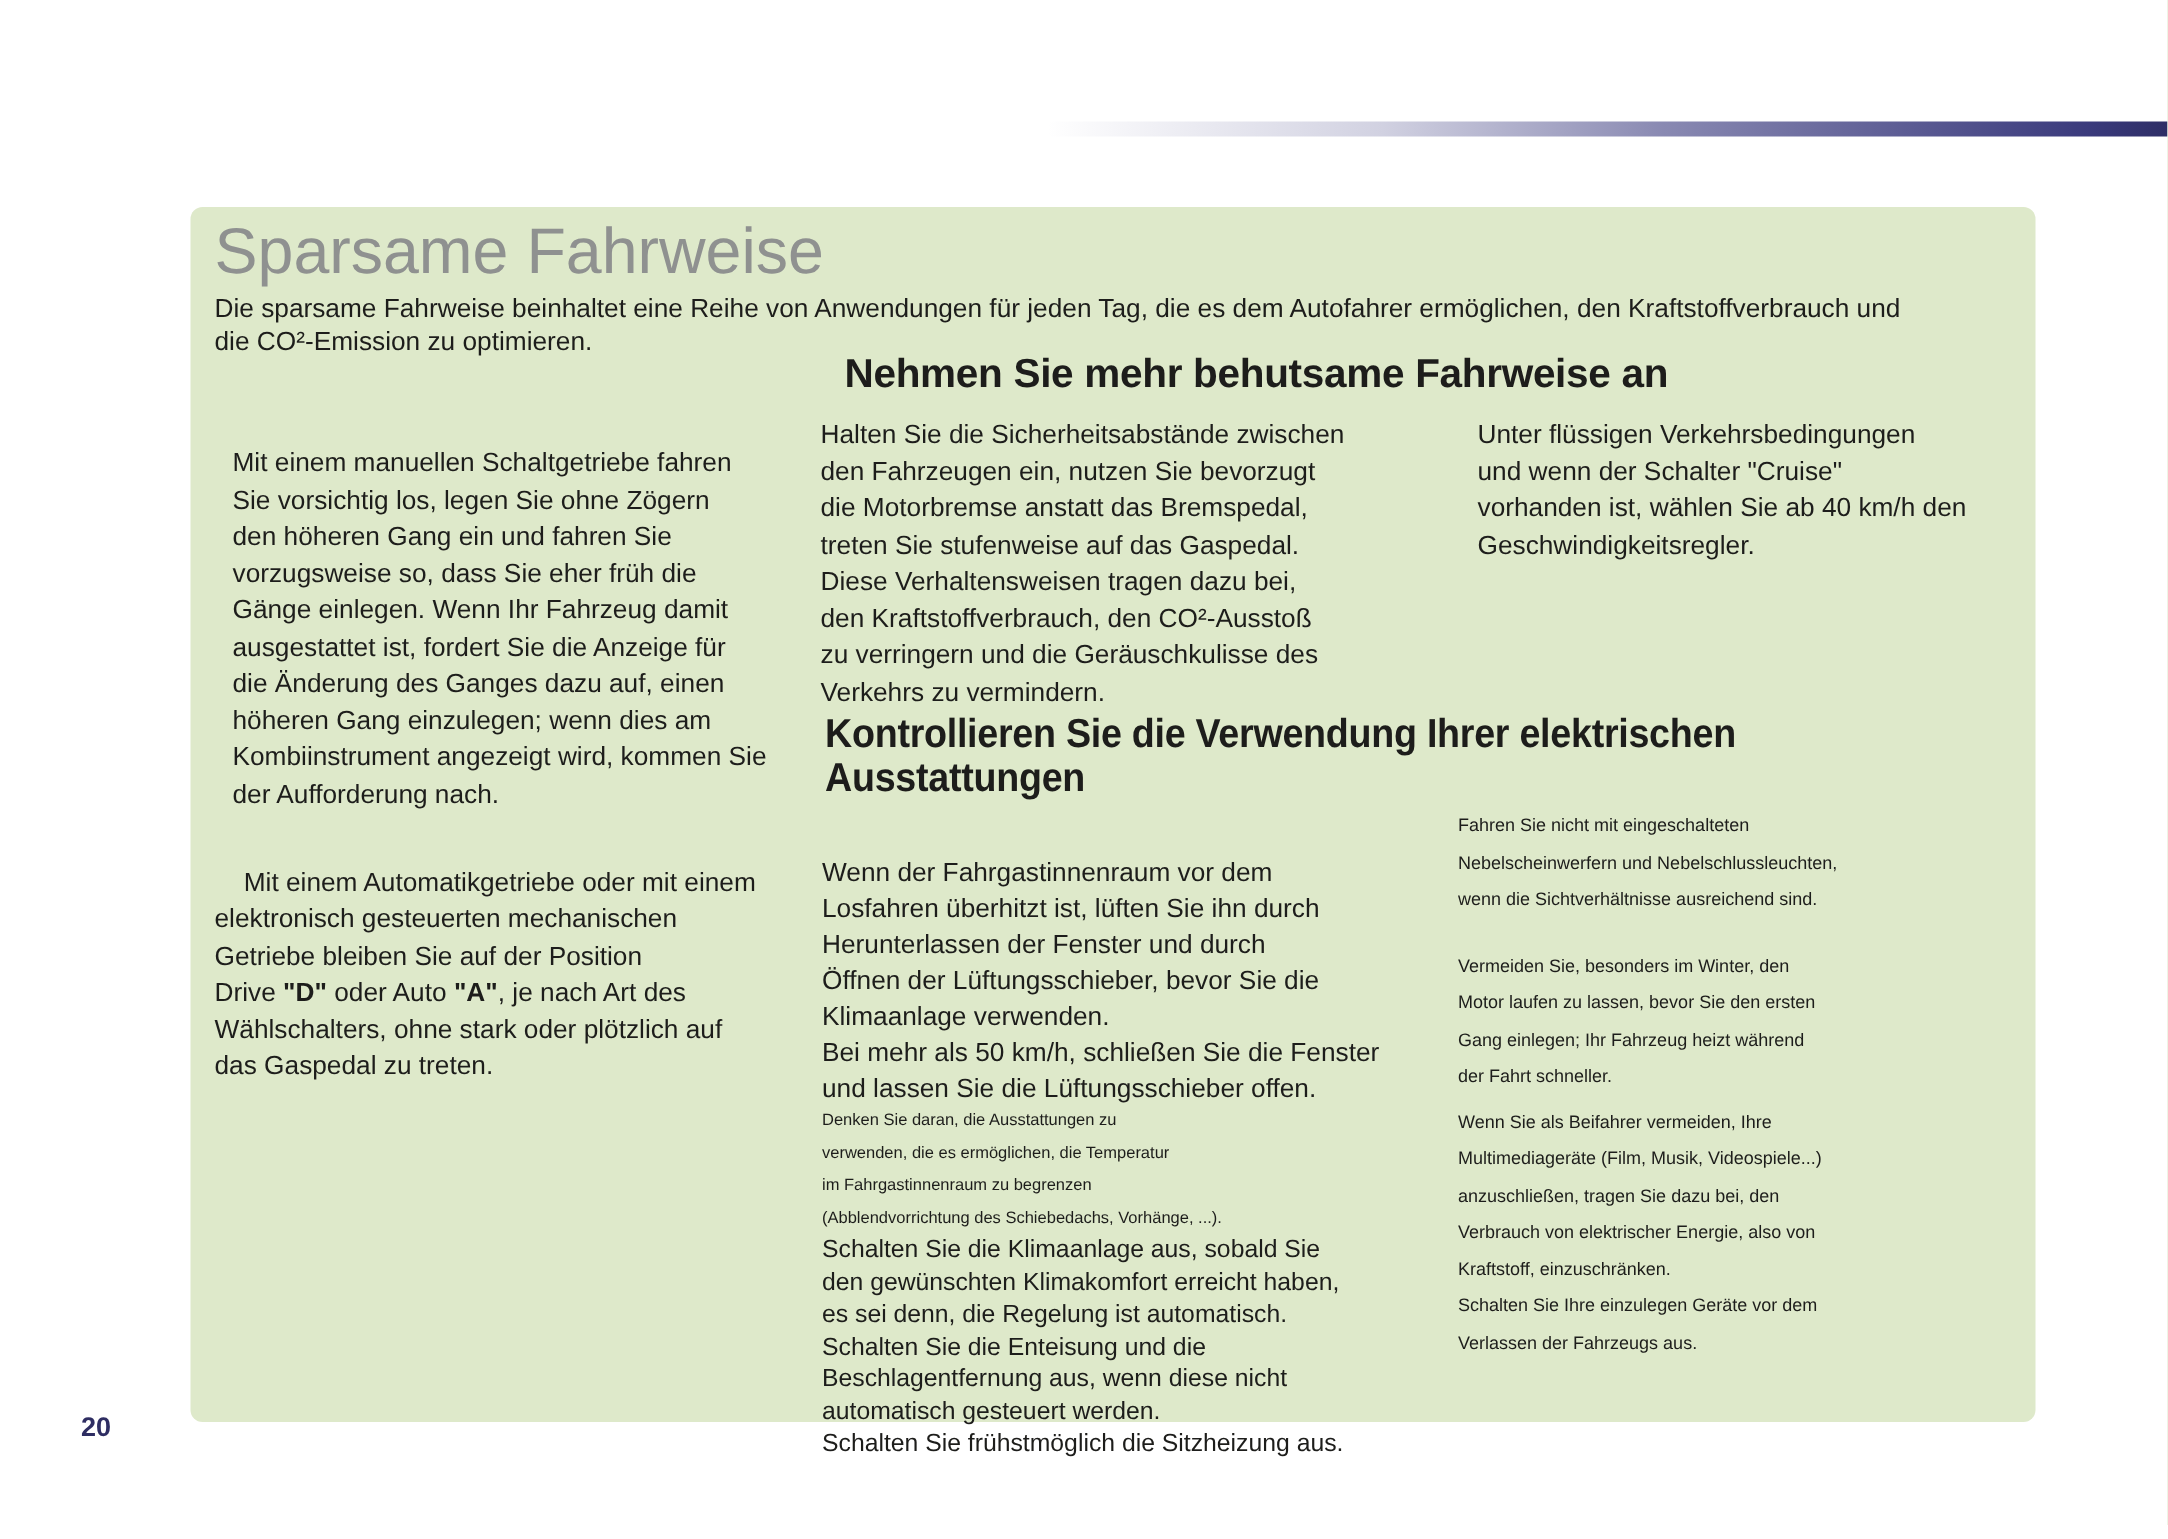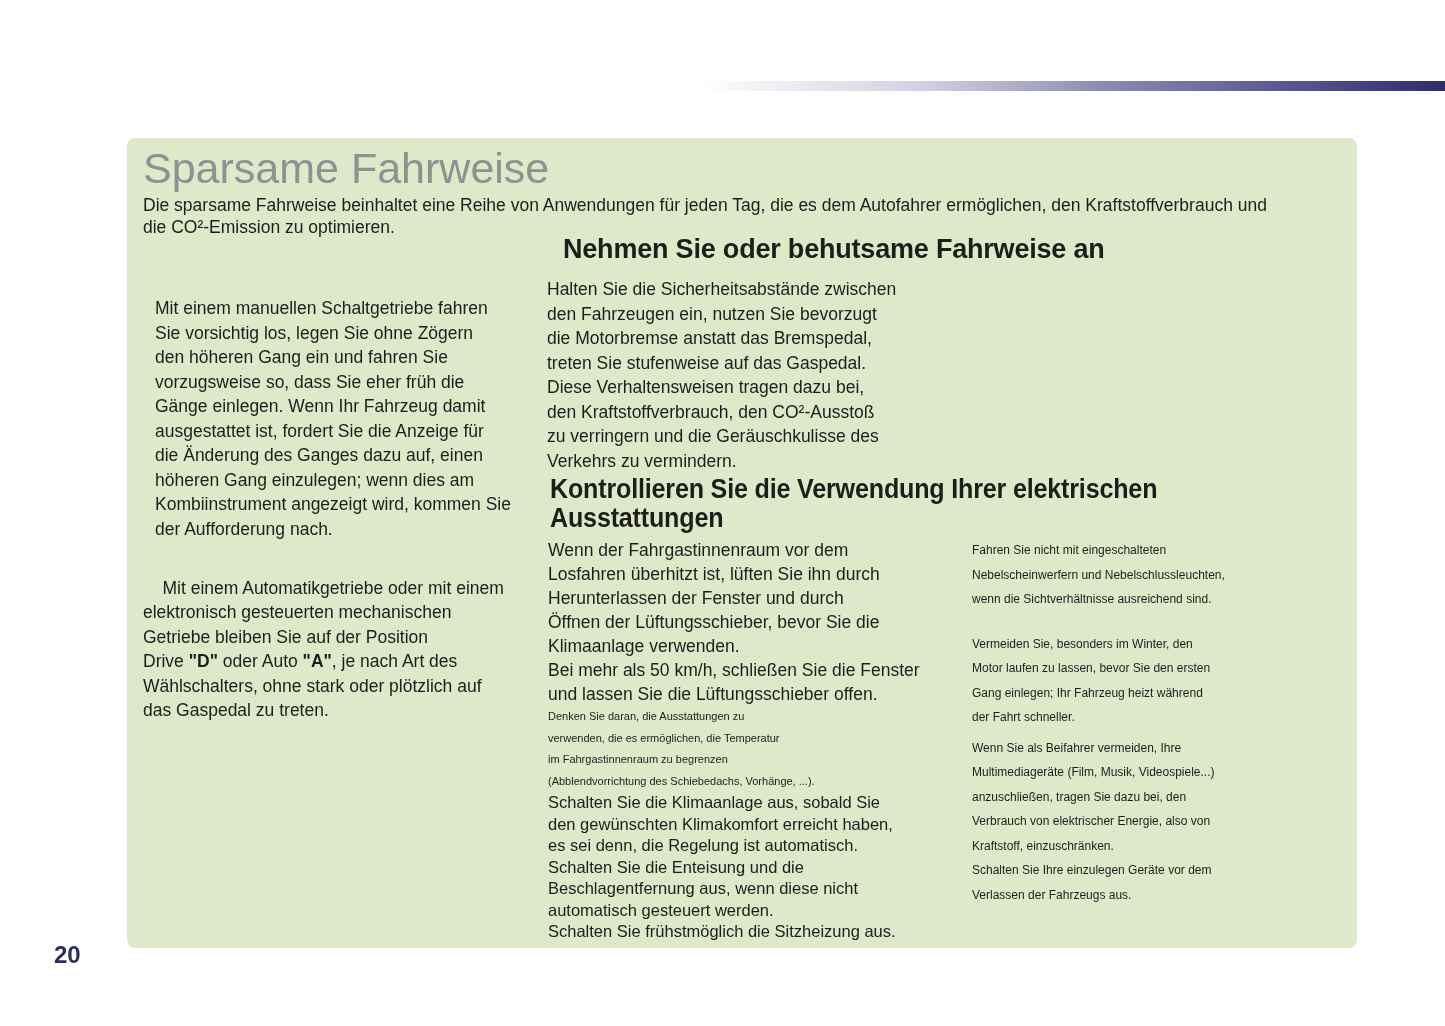--- a/index.html
+++ b/index.html
@@ -59,30 +59,30 @@
   .body-text {
     font-size: 17.5px; line-height: 24.5px;
   }
   .col-left-p1 { left: 28px; top: 158px; }
   .col-left-p2 { left: 16px; top: 413px; }
   .col-mid-s1  { left: 420px; top: 139px; }
   .col-right-s1{ left: 858px; top: 139px; }
   .col-mid-s2  { left: 421px; top: 400px; }
   .col-right-s2{ left: 845px; top: 400px; }
   .col-mid-s2 p, .col-right-s2 p { margin: 0; white-space: pre; }
-  .col-mid-s2 .reg  { font-size: 17.5px; line-height: 24px; }
+  .col-mid-s2 .reg  { font-size: 17.5px; line-height: 24px; margin-top: 31px; }
   .col-mid-s2 .small{ font-size: 11px;   line-height: 21.5px; }
   .col-mid-s2 .tight{ font-size: 16.5px; line-height: 21.5px; }
   .col-right-s2 p { font-size: 12px; line-height: 24.5px; }
   .col-right-s2 .gap-big   { margin-top: 20px; }
   .col-right-s2 .gap-small { margin-top: 6px; }
   .bold { font-weight: bold; }
   .page-number {
     left: 54px; top: 941px;
-    font-size: 24px;
+    font-size: 18px;
     font-weight: bold;
     color: #2e2d62;
   }
 </style>
 </head>
 <body>
 
 <div class="gradient-bar"></div>
 
 <div class="panel">
@@ -106,31 +106,35 @@
 
   <div class="abs body-text col-left-p2 pre">
     <span>Mit einem Automatikgetriebe oder mit einem
 elektronisch gesteuerten mechanischen
 Getriebe bleiben Sie auf der Position
 Drive </span><span class="bold">"D"</span><span> oder Auto </span><span class="bold">"A"</span><span>, je nach Art des
 Wählschalters, ohne stark oder plötzlich auf
 das Gaspedal zu treten.</span>
   </div>
 
-  <div class="abs h1 h1-mid pre">Nehmen Sie oder behutsame Fahrweise an</div>
+  <div class="abs h1 h1-mid pre">Nehmen Sie mehr behutsame Fahrweise an</div>
 
   <div class="abs body-text col-mid-s1 pre">Halten Sie die Sicherheitsabstände zwischen
 den Fahrzeugen ein, nutzen Sie bevorzugt
 die Motorbremse anstatt das Bremspedal,
 treten Sie stufenweise auf das Gaspedal.
 Diese Verhaltensweisen tragen dazu bei,
 den Kraftstoffverbrauch, den CO²-Ausstoß
 zu verringern und die Geräuschkulisse des
 Verkehrs zu vermindern.</div>
 
+  <div class="abs body-text col-right-s1 pre">Unter flüssigen Verkehrsbedingungen
+und wenn der Schalter "Cruise"
+vorhanden ist, wählen Sie ab 40 km/h den
+Geschwindigkeitsregler.</div>
 
   <div class="abs h2 pre">Kontrollieren Sie die Verwendung Ihrer elektrischen
 Ausstattungen</div>
 
   <div class="abs col-mid-s2">
     <p class="reg">Wenn der Fahrgastinnenraum vor dem
 Losfahren überhitzt ist, lüften Sie ihn durch
 Herunterlassen der Fenster und durch
 Öffnen der Lüftungsschieber, bevor Sie die
 Klimaanlage verwenden.

